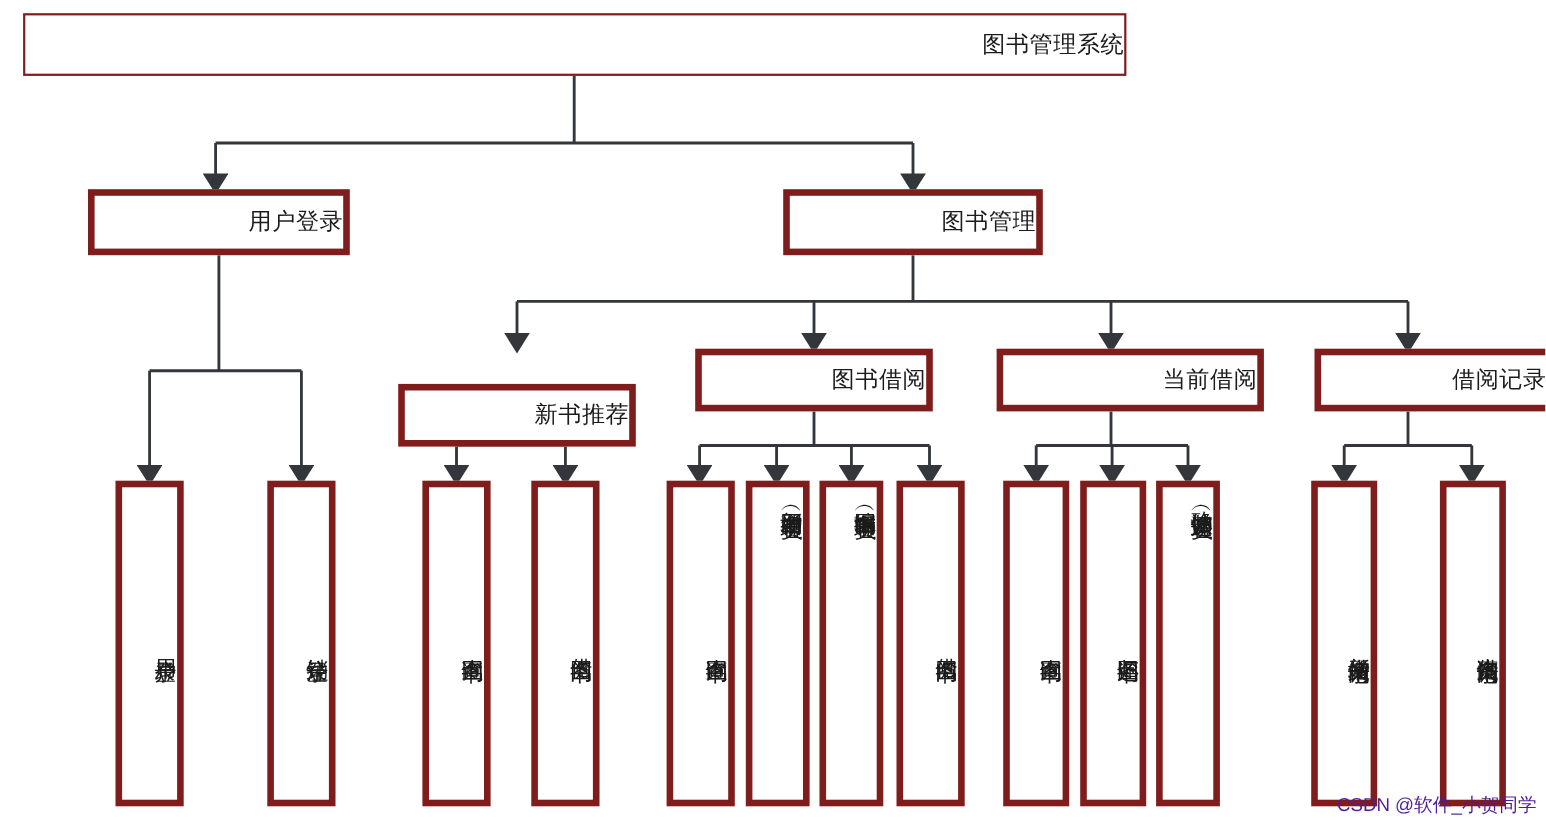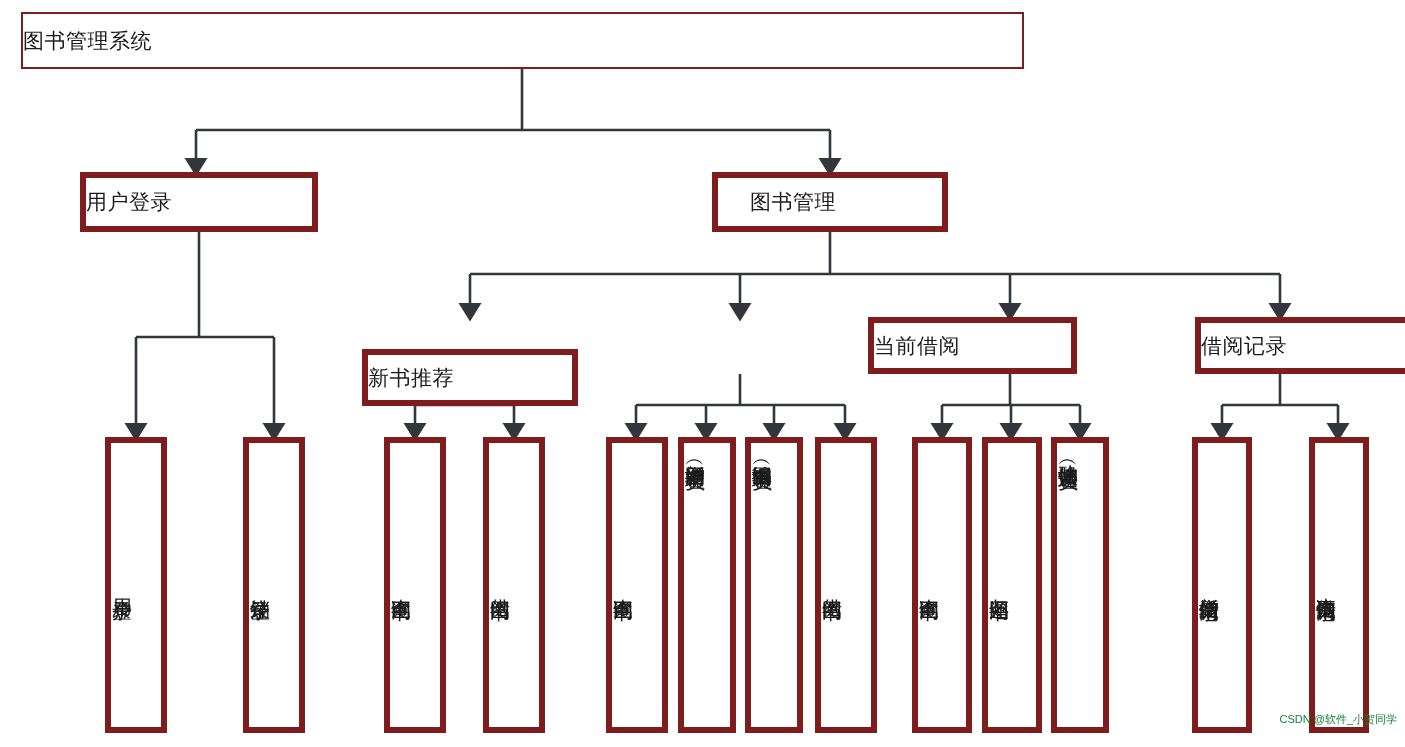--- a/index.html
+++ b/index.html
@@ -24,21 +24,21 @@
     width: 1405px;
     height: 747px;
   }
   .node-box {
     position: absolute;
     box-sizing: border-box;
     background: #ffffff;
     border: 6px solid #7f1d1d;
     display: flex;
     align-items: center;
-    justify-content: flex-start;
+    justify-content: flex-end;
     overflow: hidden;
   }
   .node-box.root-node {
     border-width: 2px;
   }
   .node-label-h {
     font-size: 21px;
     color: #1b1b1b;
     line-height: 1.2;
     white-space: nowrap;
@@ -58,23 +58,23 @@
     align-items: flex-start;
     padding-top: 6px;
   }
   .leaf-box.centered-leaf {
     align-items: center;
     padding-top: 0;
   }
   #watermark {
     position: absolute;
     right: 8px;
-    bottom: 20px;
-    font-size: 11px;
-    color: #15803d;
+    bottom: 4px;
+    font-size: 17px;
+    color: #4c1d95;
     white-space: nowrap;
     pointer-events: none;
   }
 </style>
 </head>
 <body>
 
 <div id="diagram-root">
 
   <svg id="diagram-svg" viewBox="0 0 1405 747">
@@ -136,22 +136,25 @@
   </div>
 
   <div class="node-box" style="left:712px; top:172px; width:236px; height:60px;padding-left:32px;">
     <span class="node-label-h">图书管理</span>
   </div>
 
   <div class="node-box" style="left:362px; top:317px; width:216px; height:57px;margin-top:32px;">
     <span class="node-label-h">新书推荐</span>
   </div>
 
-
-  <div class="node-box" style="left:868px; top:317px; width:209px; height:57px;">
+  <div class="node-box" style="left:632px; top:317px; width:216px; height:57px;">
+    <span class="node-label-h">图书借阅</span>
+  </div>
+
+  <div class="node-box" style="left:906px; top:317px; width:243px; height:57px;">
     <span class="node-label-h">当前借阅</span>
   </div>
 
   <div class="node-box" style="left:1171px; top:317px; width:217px; height:57px;margin-left:24px;">
     <span class="node-label-h">借阅记录</span>
   </div>
 
   <div class="node-box leaf-box centered-leaf" style="left:105px; top:437px; width:62px; height:296px;">
     <span class="node-label-v">用户登录</span>
   </div>

